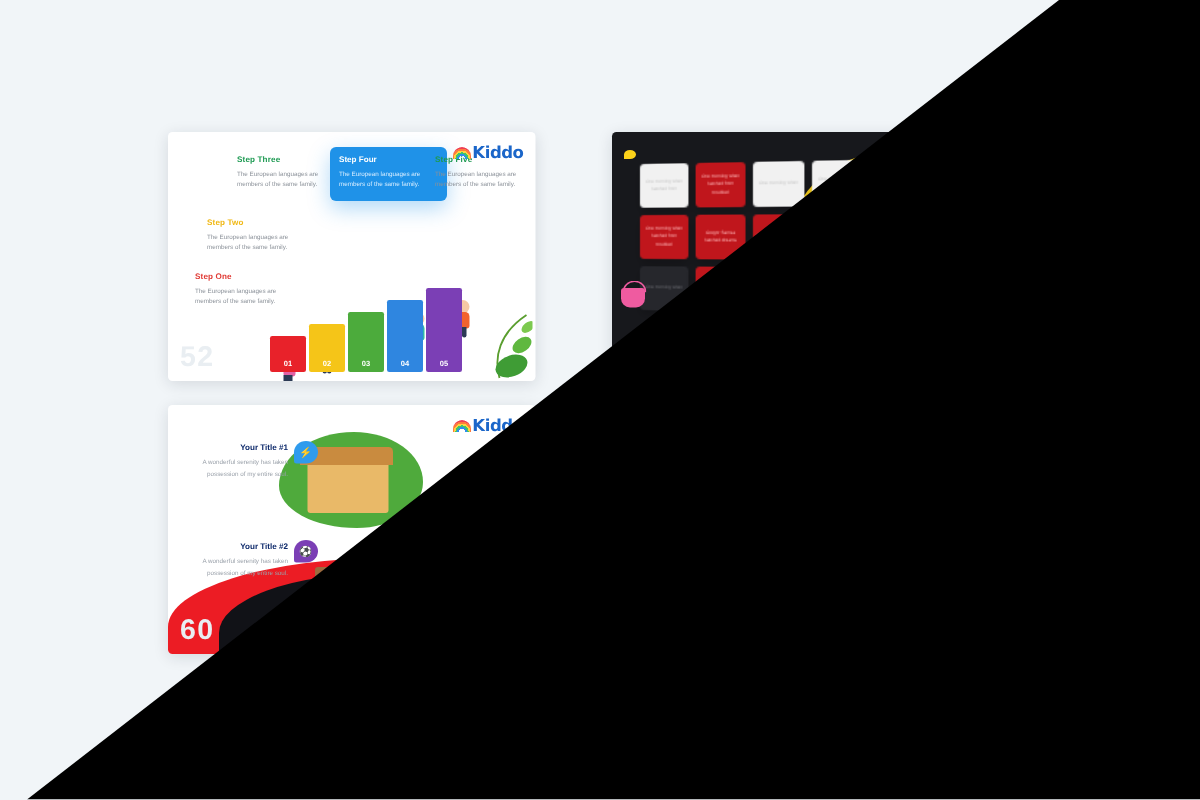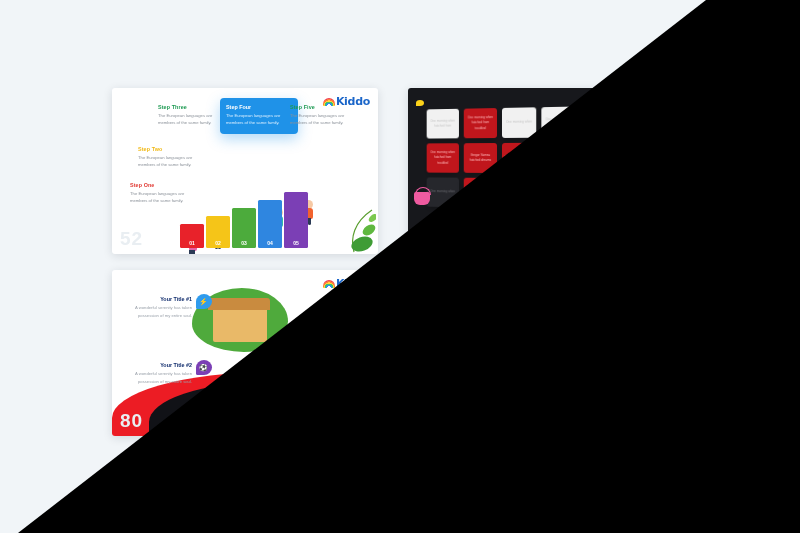--- a/index.html
+++ b/index.html
@@ -6,21 +6,21 @@
   body{
     width:800px;height:533px;overflow:hidden;
     font-family:"Liberation Sans", sans-serif;
     background:#f1f5f8;
     position:relative;
   }
   #stage{position:absolute;inset:0;width:800px;height:533px;background:#f1f5f8;overflow:hidden;}
 
   
   .grid{position:absolute;left:112px;top:88px;width:578px;height:348px;}
-  .slide{position:absolute;width:266px;height:166px;border-radius:3px;overflow:hidden;
+  .slide{position:absolute;width:245px;height:166px;border-radius:3px;overflow:hidden;
          box-shadow:0 2px 10px rgba(20,30,45,.13);}
   .s-tl{left:0;top:0;background:#ffffff;}
   .s-tr{left:296px;top:0;background:#17181c;}
   .s-bl{left:0;top:182px;background:#ffffff;}
   .s-br{left:296px;top:182px;background:#16171b;}
 
   .slide-inner{position:absolute;inset:0;}
 
   
   .logo{position:absolute;display:flex;align-items:center;gap:1px;z-index:40;}
@@ -283,21 +283,21 @@
           <p class="p">A wonderful serenity has taken possession of my entire soul.</p>
         </div>
         <div class="bub" style="left:84px;top:90px;background:#7b3fb5;">⚽</div>
 
         <div class="titleblock tb3" style="left:198px;top:66px;text-align:left;">
           <p class="h">Your Title #3</p>
           <p class="p">A wonderful serenity has taken possession of my entire soul.</p>
         </div>
         <div class="bub" style="left:176px;top:58px;background:#ef3e8a;border-radius:50% 50% 10% 50%;">🚀</div>
 
-        <div class="stepnum">80</div>
+        <div class="stepnum">60</div>
       </div>
     </div>
 
     <div class="slide s-br">
       <div class="slide-inner">
         <div class="bluewave"></div>
 
         <div class="logo dark" style="right:8px;top:7px;z-index:30;">
           <span class="rb"></span>
           <span class="txt">Kiddo</span>

